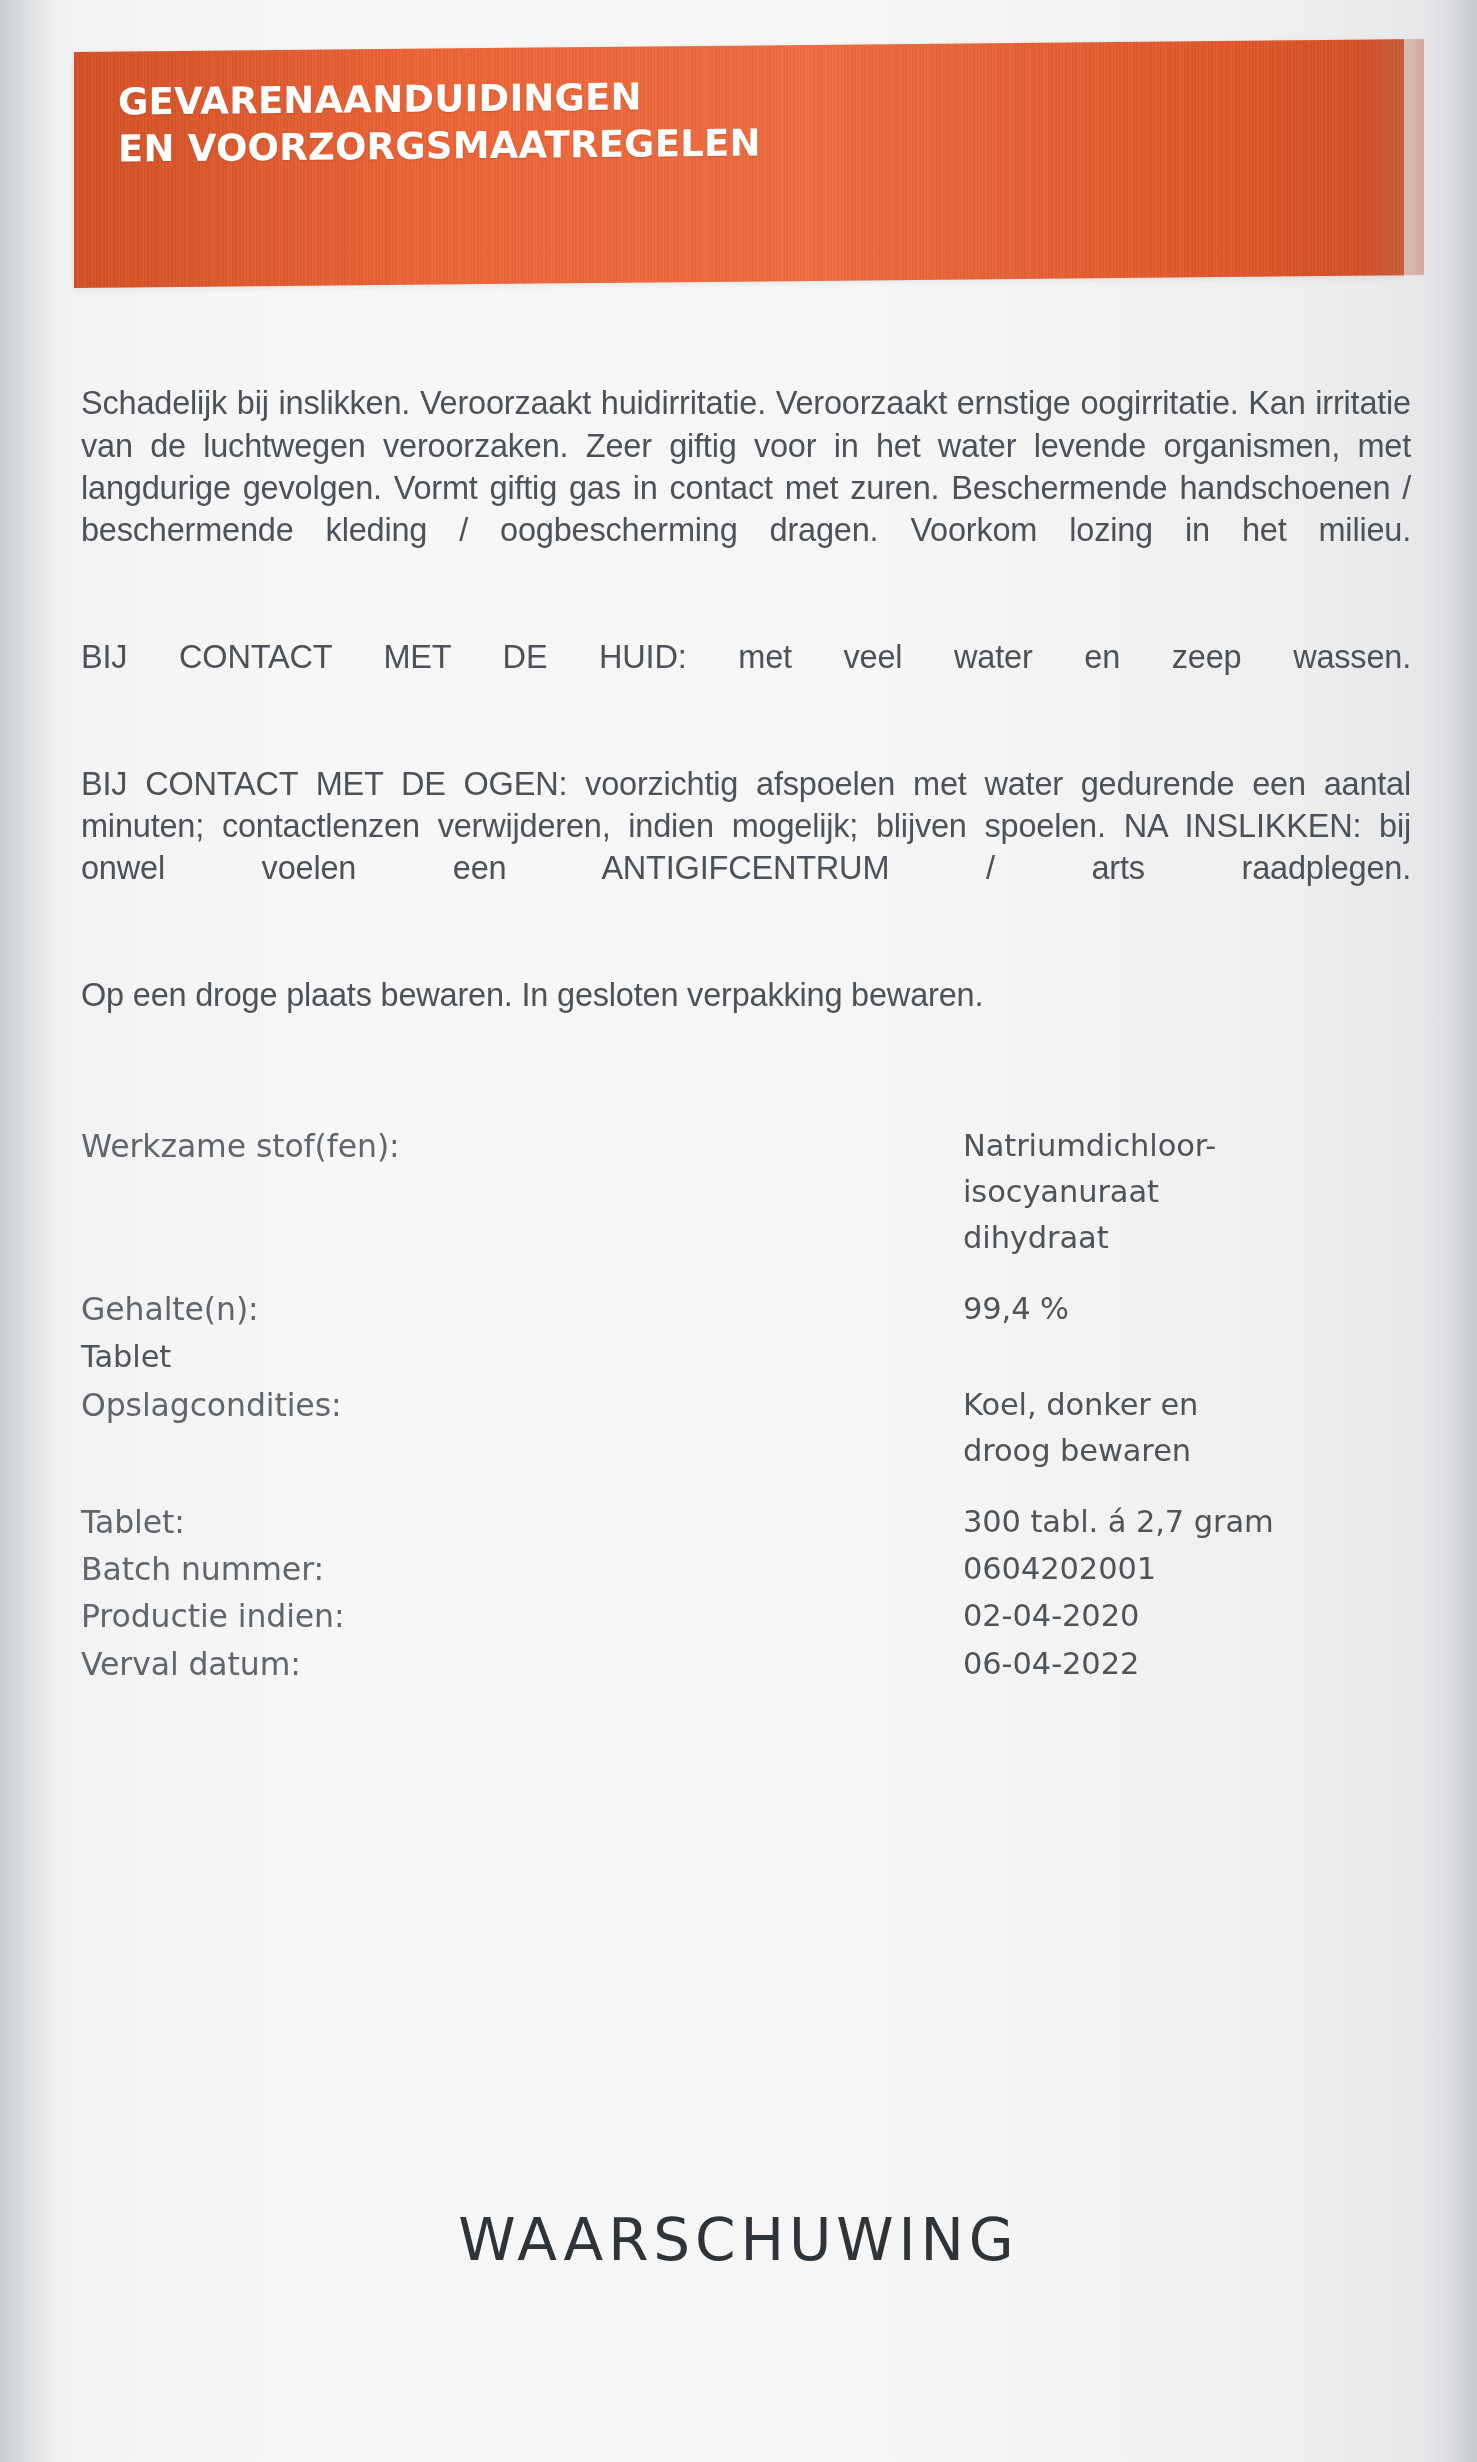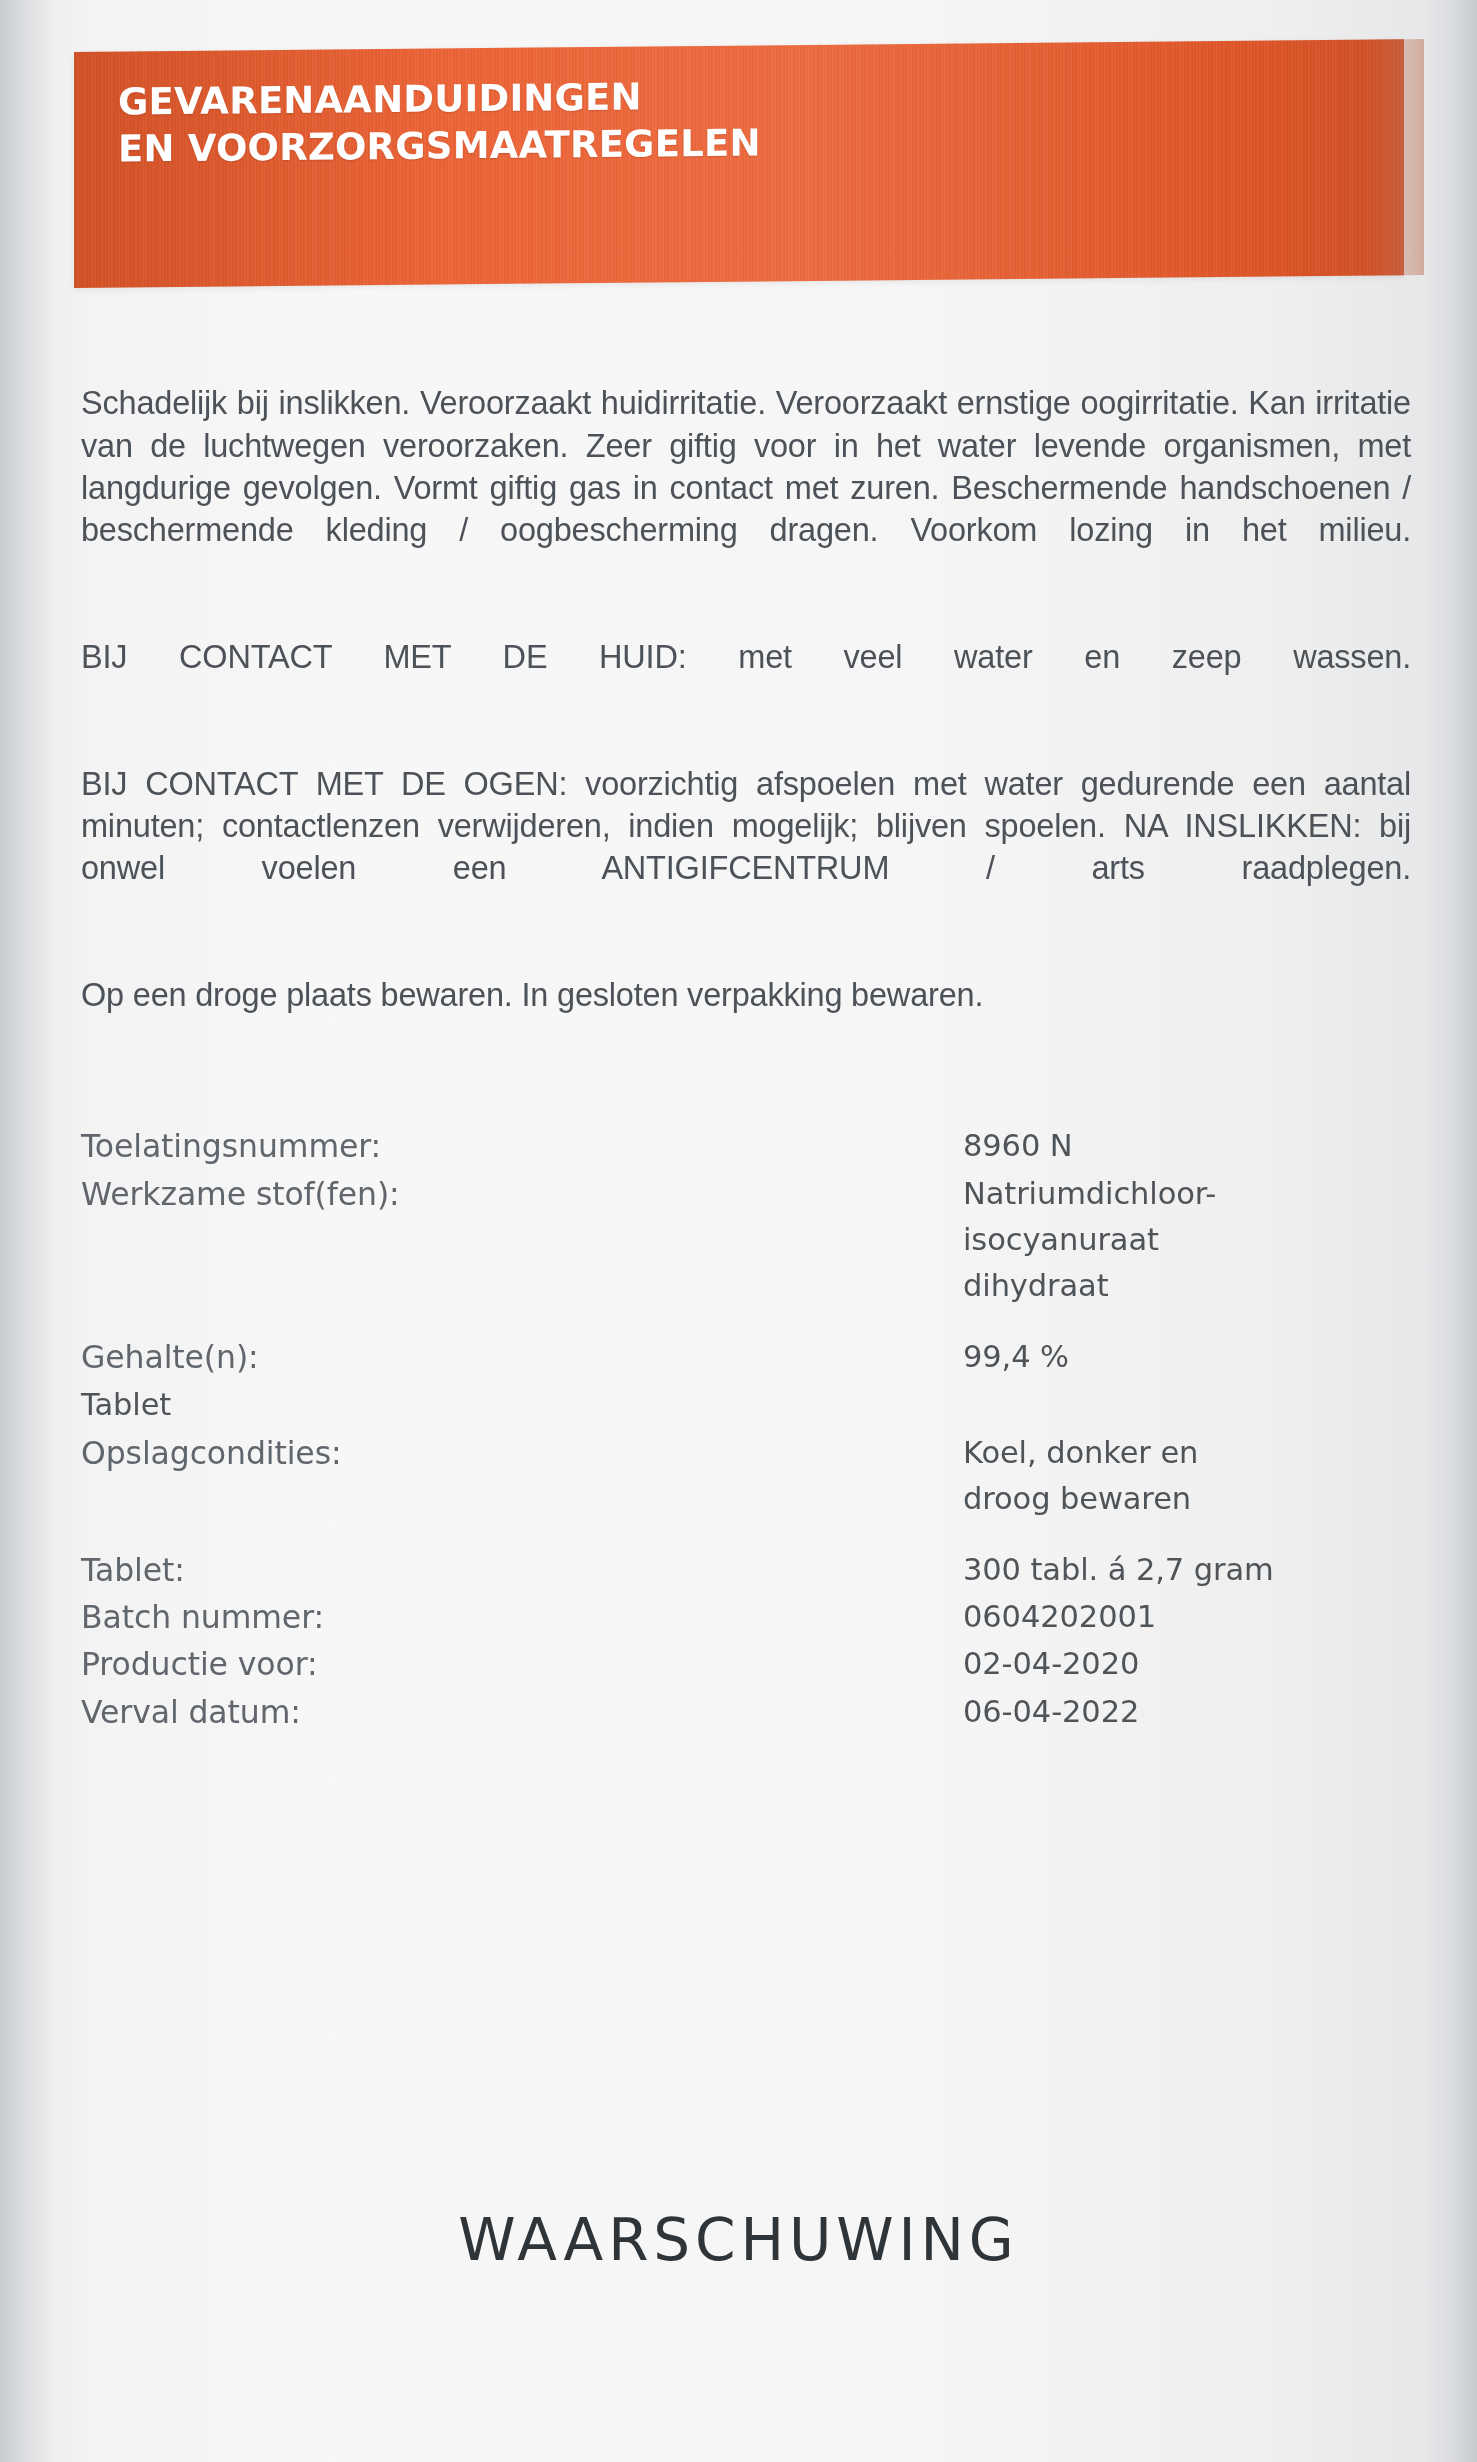--- a/index.html
+++ b/index.html
@@ -193,24 +193,20 @@
 
   <div class="hazard-paragraph">
     <span class="blk justified">Schadelijk bij inslikken. Veroorzaakt huidirritatie. Veroorzaakt ernstige oogirritatie. Kan irritatie van de luchtwegen veroorzaken. Zeer giftig voor in het water levende organismen, met langdurige gevolgen. Vormt giftig gas in contact met zuren. Beschermende handschoenen / beschermende kleding / oogbescherming dragen. Voorkom lozing in het milieu.</span>
     <span class="blk justified">BIJ CONTACT MET DE HUID: met veel water en zeep wassen.</span>
     <span class="blk justified">BIJ CONTACT MET DE OGEN: voorzichtig afspoelen met water gedurende een aantal minuten; contactlenzen verwijderen, indien mogelijk; blijven spoelen. NA INSLIKKEN: bij onwel voelen een ANTIGIFCENTRUM / arts raadplegen.</span>
     <span class="blk">Op een droge plaats bewaren. In gesloten verpakking bewaren.</span>
   </div>
 
   <div class="spec-table">
 
-    <div class="spec-row">
-      <div class="spec-label">Toelatingsnummer:</div>
-      <div class="spec-value">8960 N</div>
-    </div>
 
     <div class="spec-row">
       <div class="spec-label">Werkzame stof(fen):</div>
       <div class="spec-value">Natriumdichloor-
 isocyanuraat
 dihydraat</div>
     </div>
 
     <div class="spec-row gap-before">
       <div class="spec-label">Gehalte(n):</div>
@@ -231,21 +227,21 @@
       <div class="spec-label">Tablet:</div>
       <div class="spec-value">300 tabl. á 2,7 gram</div>
     </div>
 
     <div class="spec-row tight">
       <div class="spec-label">Batch nummer:</div>
       <div class="spec-value">0604202001</div>
     </div>
 
     <div class="spec-row tight">
-      <div class="spec-label">Productie voor:</div>
+      <div class="spec-label">Productie indien:</div>
       <div class="spec-value">02-04-2020</div>
     </div>
 
     <div class="spec-row tight">
       <div class="spec-label">Verval datum:</div>
       <div class="spec-value">06-04-2022</div>
     </div>
 
   </div>
 

